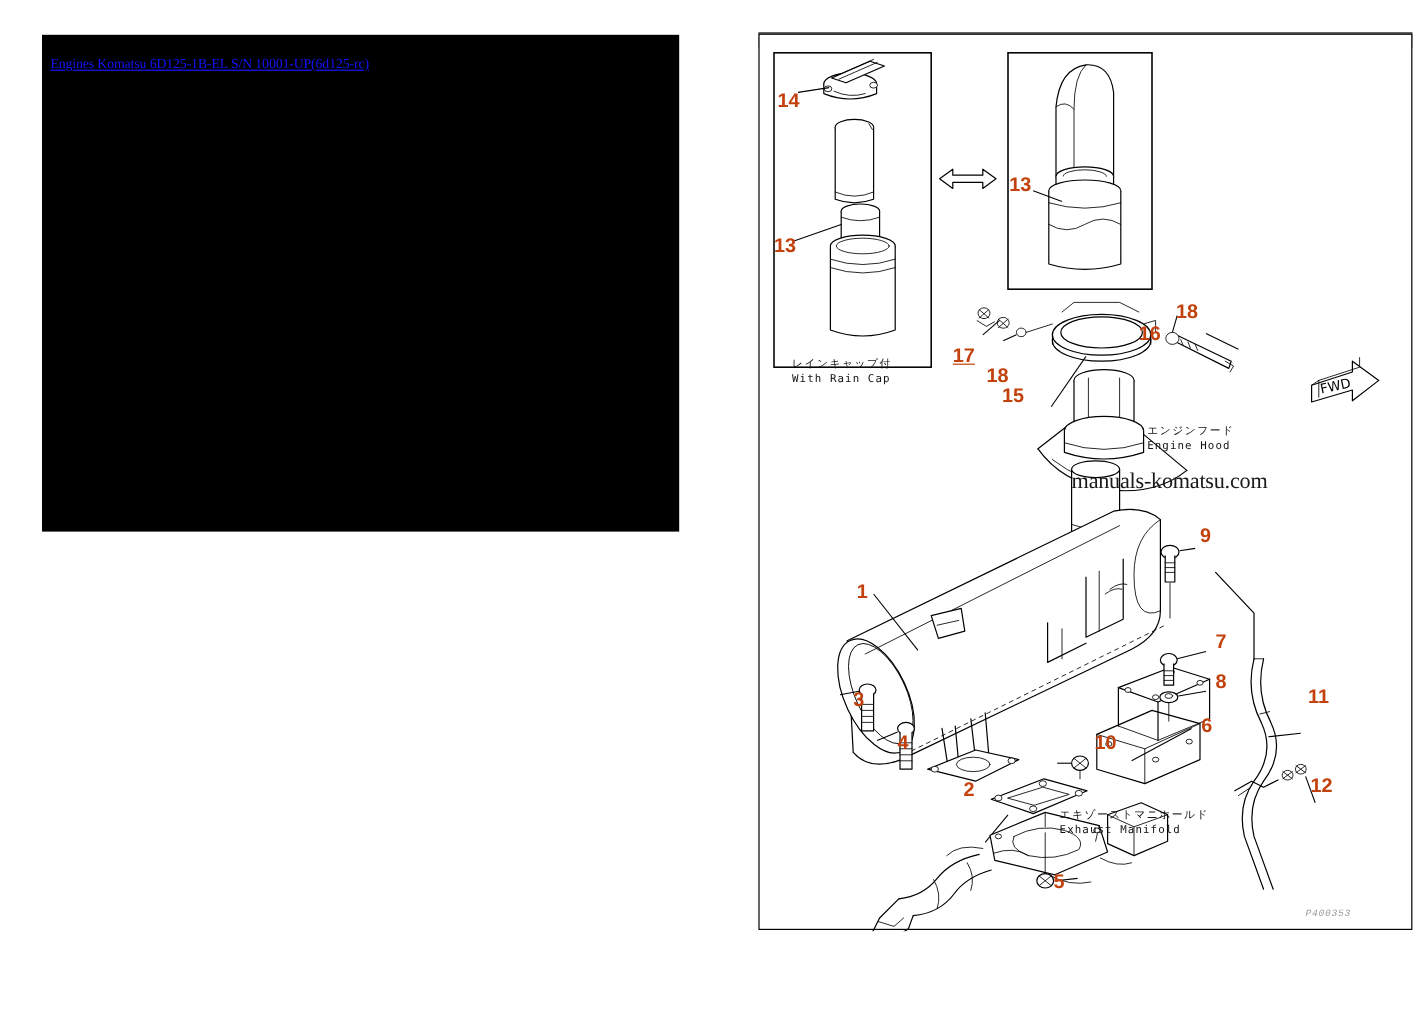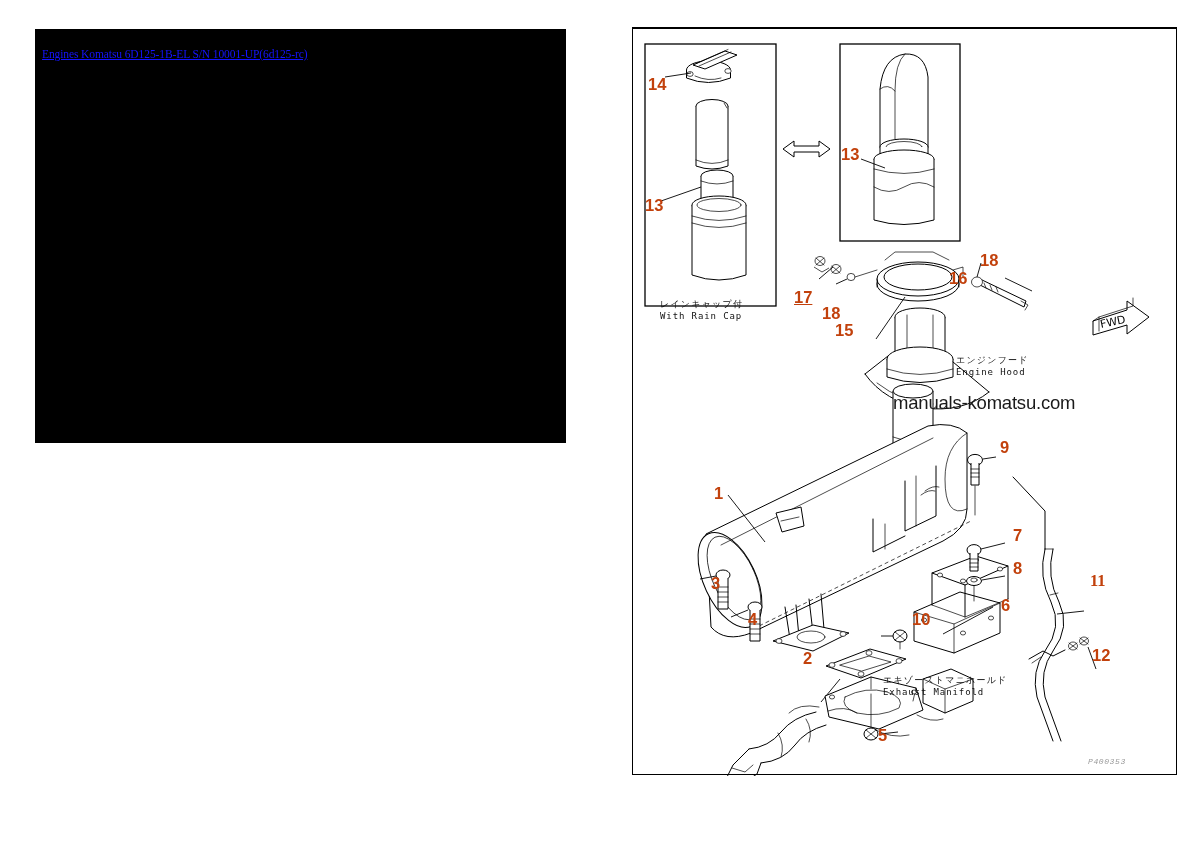--- a/index.html
+++ b/index.html
@@ -68,21 +68,21 @@
     width: 545px;
     height: 747px;
     display: block;
   }
 
   
   #watermark {
     position: absolute;
     left: 893px;
     top: 392px;
-    font-family: Liberation Sans, sans-serif;
+    font-family: Liberation Serif, serif;
     font-size: 18.5px;
     color: #1a1a1a;
     letter-spacing: -0.2px;
     white-space: nowrap;
     pointer-events: none;
   }
 
   
   #part-code {
     position: absolute;
@@ -458,21 +458,21 @@
   <div class="callout" style="left:714px; top:485px;">1</div>
   <div class="callout" style="left:803px; top:650px;">2</div>
   <div class="callout" style="left:711px; top:575px;">3</div>
   <div class="callout" style="left:748px; top:611px;">4</div>
   <div class="callout" style="left:878px; top:727px;">5</div>
   <div class="callout" style="left:1001px; top:597px;">6</div>
   <div class="callout" style="left:1013px; top:527px;">7</div>
   <div class="callout" style="left:1013px; top:560px;">8</div>
   <div class="callout" style="left:1000px; top:439px;">9</div>
   <div class="callout" style="left:912px; top:611px;">10</div>
-  <div class="callout" style="left:1090px; top:573px;font-family:Liberation Serif, serif;">11</div>
+  <div class="callout" style="left:1090px; top:573px;">11</div>
   <div class="callout" style="left:1092px; top:647px;text-align:right;">12</div>
   <div class="callout" style="left:645px; top:197px;">13</div>
   <div class="callout" style="left:841px; top:146px;">13</div>
   <div class="callout" style="left:648px; top:76px;">14</div>
   <div class="callout" style="left:835px; top:322px;">15</div>
   <div class="callout" style="left:949px; top:270px;">16</div>
   <div class="callout" style="left:794px; top:289px;text-decoration:underline;">17</div>
   <div class="callout" style="left:822px; top:305px;">18</div>
   <div class="callout" style="left:980px; top:252px;">18</div>
 

